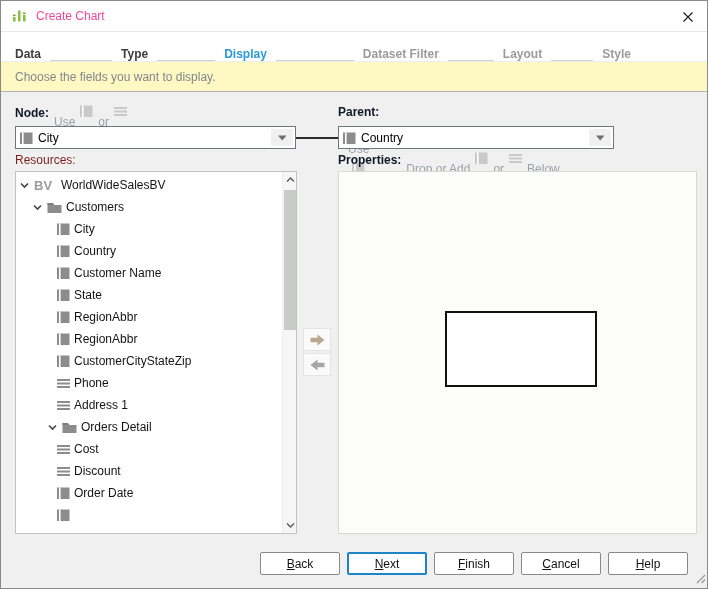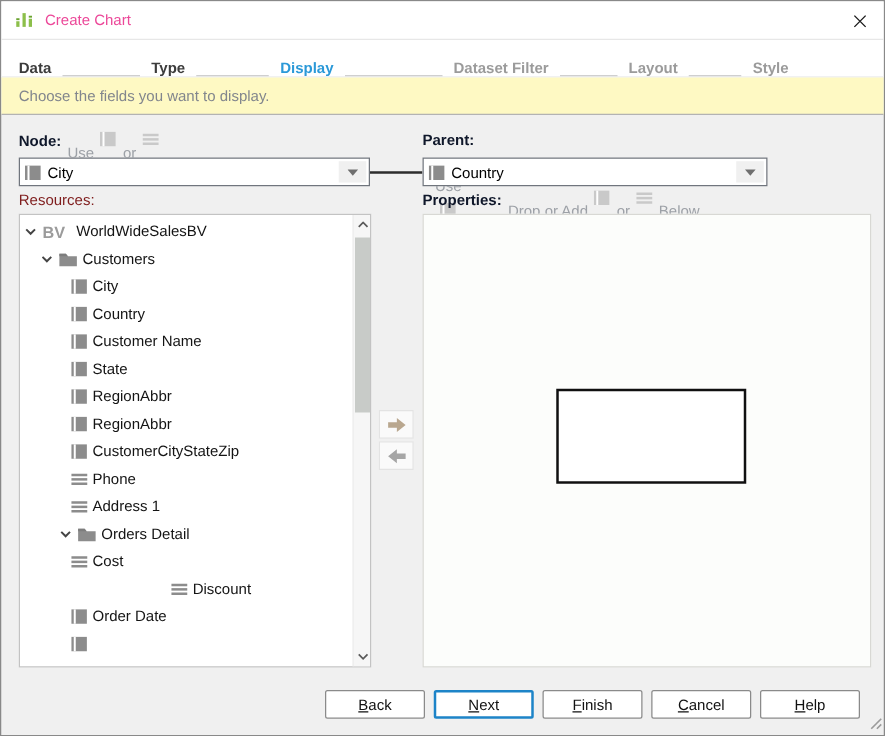--- a/index.html
+++ b/index.html
@@ -324,21 +324,21 @@
         <div class="tree-row" style="padding-left: 40px;">
           <span class="ticon">
             <svg width="13" height="14" viewBox="0 0 13 14">
               <rect x="0" y="3" width="13" height="2" fill="#8c8c8c"></rect>
               <rect x="0" y="6.5" width="13" height="2" fill="#8c8c8c"></rect>
               <rect x="0" y="10" width="13" height="2" fill="#8c8c8c"></rect>
             </svg>
           </span>
           <span class="tlabel">Cost</span>
         </div>
-        <div class="tree-row" style="padding-left: 40px; justify-content: center;">
+        <div class="tree-row" style="padding-left: 40px;">
           <span class="ticon">
             <svg width="13" height="14" viewBox="0 0 13 14">
               <rect x="0" y="3" width="13" height="2" fill="#8c8c8c"></rect>
               <rect x="0" y="6.5" width="13" height="2" fill="#8c8c8c"></rect>
               <rect x="0" y="10" width="13" height="2" fill="#8c8c8c"></rect>
             </svg>
           </span>
           <span class="tlabel">Discount</span>
         </div>
         <div class="tree-row" style="padding-left: 40px;">

